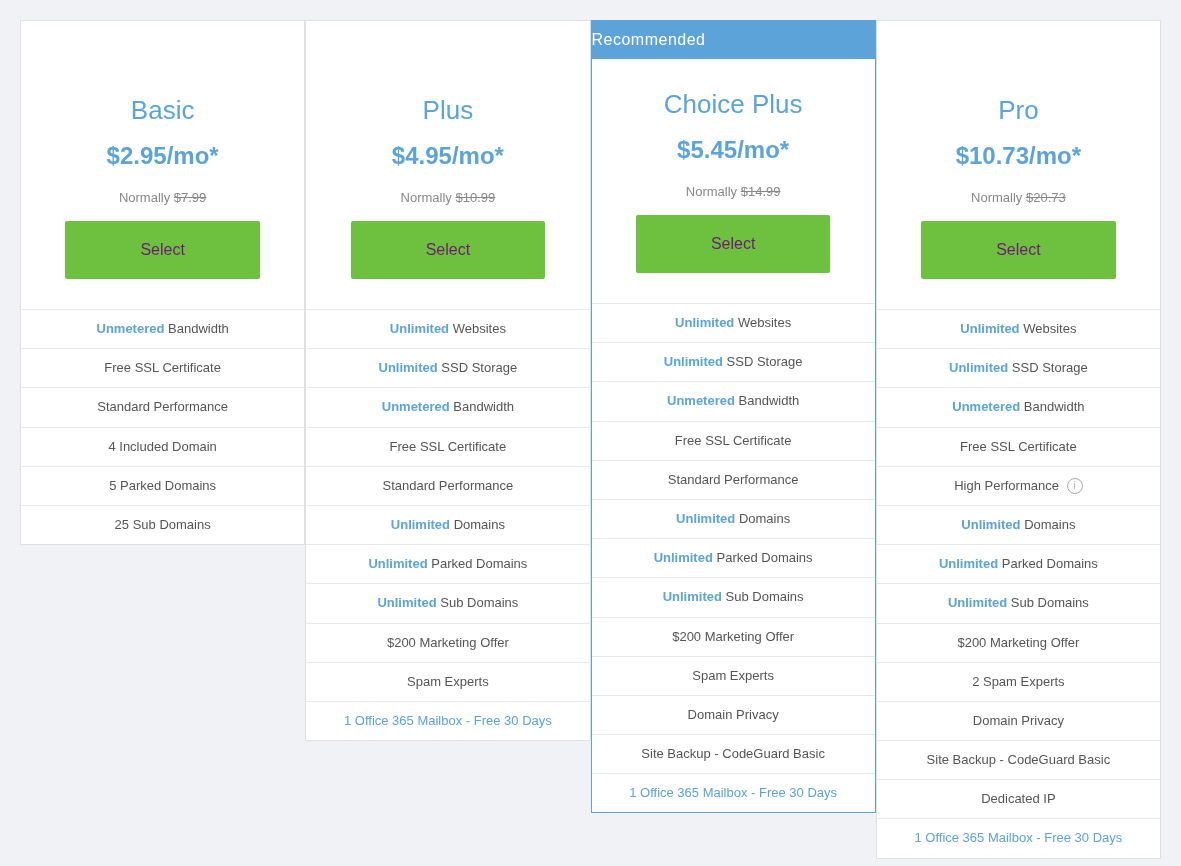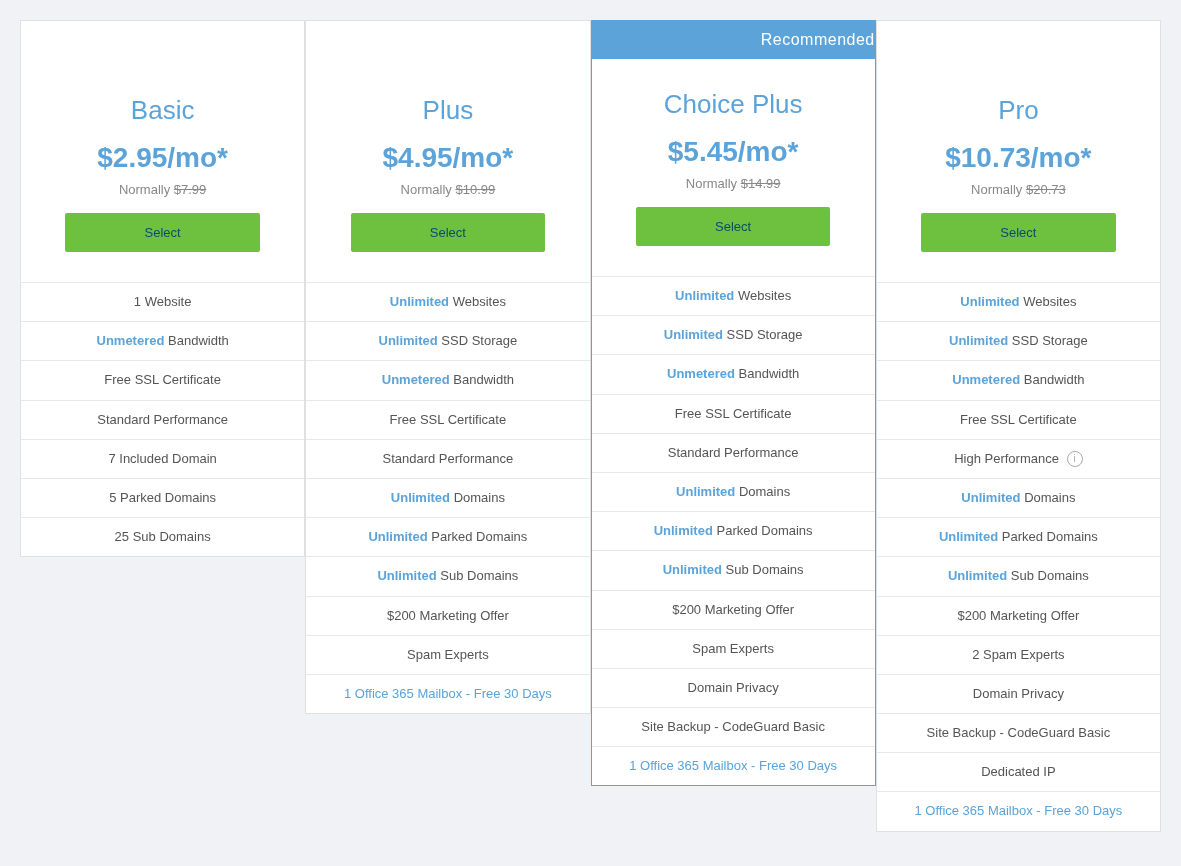--- a/index.html
+++ b/index.html
@@ -24,58 +24,58 @@
       flex: 1;
       min-width: 0;
       position: relative;
     }
     .plan-card.recommended {
       border-color: #5ba3d9;
     }
     .recommended-badge {
       background: #5ba3d9;
       color: #fff;
-      text-align: right;
+      text-align: left;
       padding: 10px 0;
       font-size: 16px;
       font-weight: 500;
       letter-spacing: 0.5px;
     }
     .plan-header {
       padding: 30px 20px 20px;
       text-align: center;
       border-bottom: none;
     }
     .plan-name {
       font-size: 26px;
       color: #5ba3d9;
       font-weight: 400;
       margin-bottom: 16px;
     }
     .plan-price {
-      font-size: 28px;
+      font-size: 24px;
       color: #5ba3d9;
       font-weight: 700;
-      margin-bottom: 8px;
+      margin-bottom: 20px;
     }
     .plan-normal-price {
       font-size: 13px;
       color: #888;
       margin-bottom: 16px;
     }
     .plan-normal-price s {
       text-decoration: line-through;
     }
     .select-btn {
       background: #6dc13e;
-      color: #0c4a6e;
+      color: #701a75;
       border: none;
-      padding: 12px 0;
+      padding: 20px 0;
       width: 80%;
-      font-size: 13px;
+      font-size: 16px;
       font-weight: 500;
       cursor: pointer;
       border-radius: 2px;
       display: block;
       margin: 0 auto 10px;
     }
     .features-list {
       list-style: none;
       padding: 0;
     }
@@ -118,25 +118,24 @@
 <div class="plans-container">
 <div class="plan-card">
       <div class="spacer-header"></div>
       <div class="plan-header">
         <div class="plan-name">Basic</div>
         <div class="plan-price">$2.95/mo*</div>
         <div class="plan-normal-price">Normally <s>$7.99</s></div>
         <button class="select-btn">Select</button>
       </div>
     <ul class="features-list">
-        <li>1 Website</li>
         <li><span class="highlight">Unmetered</span> Bandwidth</li>
         <li>Free SSL Certificate</li>
         <li>Standard Performance</li>
-        <li>7 Included Domain</li>
+        <li>4 Included Domain</li>
         <li>5 Parked Domains</li>
         <li>25 Sub Domains</li>
       </ul>
     </div>
     <div class="plan-card">
       <div class="spacer-header"></div>
       <div class="plan-header">
         <div class="plan-name">Plus</div>
         <div class="plan-price">$4.95/mo*</div>
         <div class="plan-normal-price">Normally <s>$10.99</s></div>

